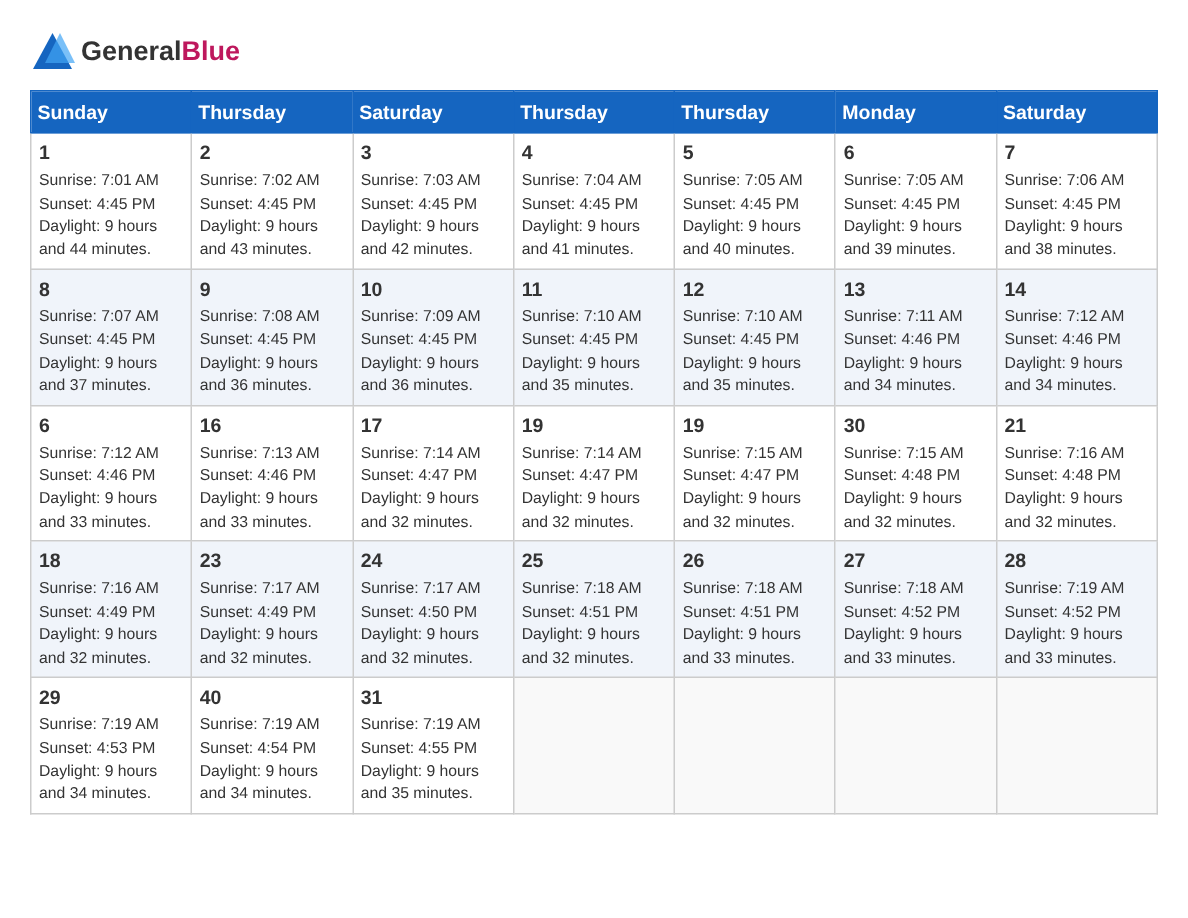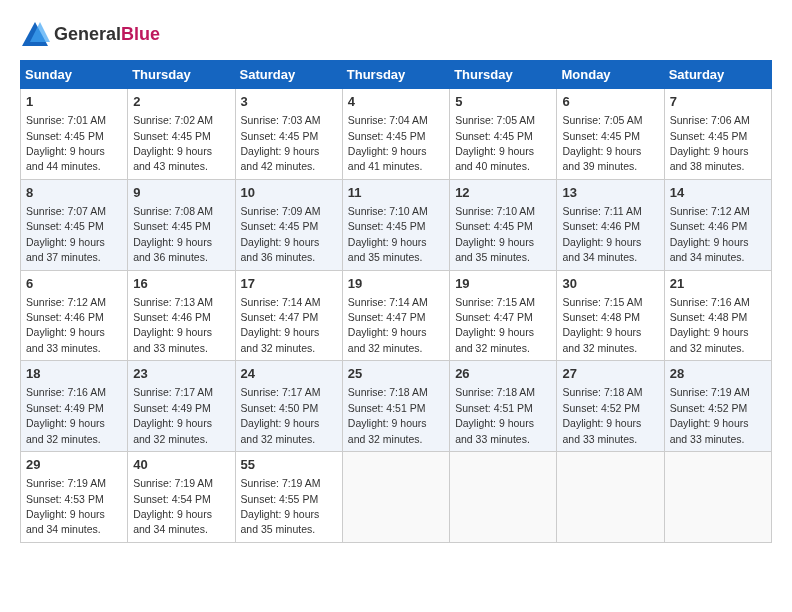--- a/index.html
+++ b/index.html
@@ -154,20 +154,20 @@
         <td><span class="day-number">23</span><span class="day-info">Sunrise: 7:17 AM<br>Sunset: 4:49 PM<br>Daylight: 9 hours and 32 minutes.</span></td>
         <td><span class="day-number">24</span><span class="day-info">Sunrise: 7:17 AM<br>Sunset: 4:50 PM<br>Daylight: 9 hours and 32 minutes.</span></td>
         <td><span class="day-number">25</span><span class="day-info">Sunrise: 7:18 AM<br>Sunset: 4:51 PM<br>Daylight: 9 hours and 32 minutes.</span></td>
         <td><span class="day-number">26</span><span class="day-info">Sunrise: 7:18 AM<br>Sunset: 4:51 PM<br>Daylight: 9 hours and 33 minutes.</span></td>
         <td><span class="day-number">27</span><span class="day-info">Sunrise: 7:18 AM<br>Sunset: 4:52 PM<br>Daylight: 9 hours and 33 minutes.</span></td>
         <td><span class="day-number">28</span><span class="day-info">Sunrise: 7:19 AM<br>Sunset: 4:52 PM<br>Daylight: 9 hours and 33 minutes.</span></td>
       </tr>
       <tr>
         <td><span class="day-number">29</span><span class="day-info">Sunrise: 7:19 AM<br>Sunset: 4:53 PM<br>Daylight: 9 hours and 34 minutes.</span></td>
         <td><span class="day-number">40</span><span class="day-info">Sunrise: 7:19 AM<br>Sunset: 4:54 PM<br>Daylight: 9 hours and 34 minutes.</span></td>
-        <td><span class="day-number">55</span><span class="day-info">Sunrise: 7:19 AM<br>Sunset: 4:55 PM<br>Daylight: 9 hours and 35 minutes.</span></td>
+        <td><span class="day-number">31</span><span class="day-info">Sunrise: 7:19 AM<br>Sunset: 4:55 PM<br>Daylight: 9 hours and 35 minutes.</span></td>
         <td class="empty"></td>
         <td class="empty"></td>
         <td class="empty"></td>
         <td class="empty"></td>
       </tr>
     </tbody>
 </table>
 
 </body></html>

